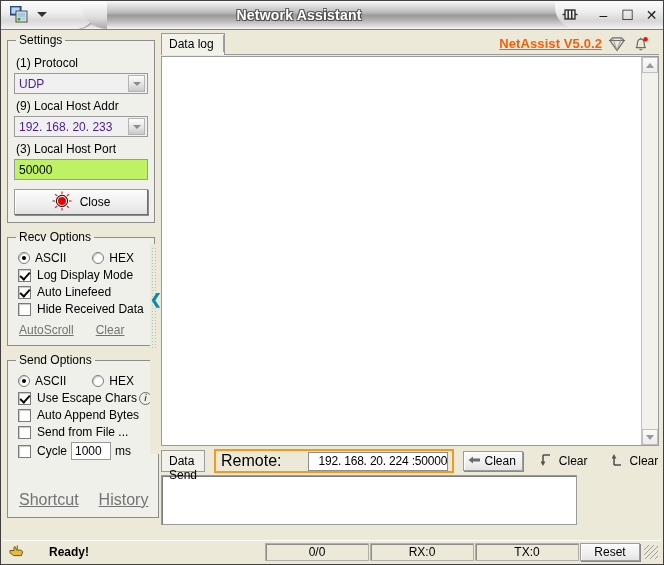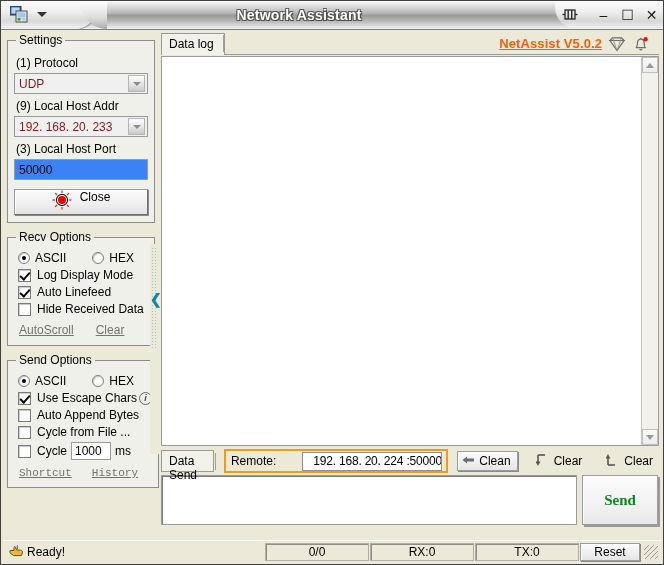--- a/index.html
+++ b/index.html
@@ -99,48 +99,48 @@
     border: 2px solid #f09a1e;
     background: #f0f0ea;
     padding: 3px 7px 9px 7px;
   }
 
   label.fld { display: block; font-size: 12px; color: #000; margin: 5px 0 3px 2px; }
 
   .combo, .txt {
     width: 100%; height: 21px;
     border: 1px solid #9a9a9a;
-    background: #3b82f6;
+    background: #bef264;
     display: flex; align-items: center;
     font-size: 12px;
     padding-left: 4px;
     position: relative;
   }
-  .combo.disabled, .txt.disabled { background: #f0f0f0; color: #7f1d1d; }
+  .combo.disabled, .txt.disabled { background: #f0f0f0; color: #4c1d95; }
   .combo .val { flex: 1; overflow: hidden; white-space: nowrap; }
   .combo .arrow {
     width: 17px; height: 17px; margin-right: 2px;
     background: linear-gradient(to bottom,#fdfdfd,#e2e2e2 60%,#c8c8c8);
     border: 1px solid #b4b4b4;
     display: flex; align-items: center; justify-content: center;
   }
   .combo .arrow i {
     width: 0; height: 0;
     border-left: 4px solid transparent;
     border-right: 4px solid transparent;
     border-top: 4px solid #8b8b8b;
     display: block;
   }
 
   .btn3d {
     background: linear-gradient(to bottom,#fbfbfb,#f0f0f0 55%,#e3e3e3);
     border: 1px solid #9c9c9c;
     border-right-color: #6e6e6e; border-bottom-color: #6e6e6e;
     box-shadow: inset 1px 1px 0 #ffffff, 1px 1px 0 #8a8a8a;
-    display: flex; align-items: flex-start; justify-content: center;
+    display: flex; align-items: center; justify-content: center;
     font-size: 12px; color: #000; cursor: pointer;
     user-select: none;
   }
   .close-btn { width: 100%; height: 26px; margin-top: 9px; gap: 8px; }
 
   .optrow { display: flex; align-items: center; margin: 3px 0 3px 4px; font-size: 12px; text-align: center; }
   .radio {
     width: 12px; height: 12px; border-radius: 50%;
     border: 1px solid #7b7b7b; background: #fff;
     box-shadow: inset 1px 1px 1px rgba(0,0,0,.22);
@@ -165,21 +165,21 @@
   }
   .opt-label { white-space: nowrap; }
   .gap25 { width: 26px; }
 
   .lnkrow { margin: 7px 0 1px 5px; display: flex; gap: 22px; }
   a.lnk {
     color: #737373; text-decoration: underline;
     font-size: 12px; cursor: pointer;
   }
   .lnkrow.send-links { gap: 20px; }
-  .lnkrow.send-links a.lnk { font-family: Liberation Mono, monospace; font-size: 11px; }
+  .lnkrow.send-links a.lnk { font-family: Liberation Sans, sans-serif; font-size: 16px; margin-top: 24px; }
 
   .info-i {
     width: 13px; height: 13px; border-radius: 50%;
     border: 1px solid #6a6a6a; color: #4a4a4a;
     font-size: 9px; font-weight: bold; font-style: italic;
     display: inline-flex; align-items: center; justify-content: center;
     margin-left: 2px; flex: none;
   }
   .cycle-box {
     width: 40px; height: 18px; border: 1px solid #9a9a9a; background: #fff;
@@ -271,21 +271,21 @@
     background: #f2f1ea; border: 1px solid #9a9a9a;
     font-size: 12px; margin-right: 1px;
   }
   .tab2sep { width: 1px; height: 17px; background: #a0a0a0; margin-right: 7px; }
   .remote-box {
     display: flex; align-items: center;
     border: 2px solid #f09a1e;
     padding: 1px 4px 1px 5px; height: 24px;
     margin-left: 1px;
   }
-  .remote-lbl { font-size: 12px; margin-right: 26px; }
+  .remote-lbl { font-size: 16px; margin-right: 26px; }
   .remote-combo {
     width: 140px; height: 19px;
     border: 1px solid #8f8f8f; background: #fff;
     display: flex; align-items: center; font-size: 12px; padding-left: 10px;
   }
   .remote-combo .val { flex: 1; white-space: nowrap; overflow: hidden; letter-spacing:-0.2px; }
   .btn-sm {
     height: 20px; padding: 0 6px 0 4px;
     display: flex; align-items: center; gap: 4px;
     font-size: 12px; cursor: pointer;
@@ -321,21 +321,21 @@
 
   
   .statusbar {
     position: absolute; left: 2px; bottom: 2px;
     width: 658px; height: 22px;
     background: #ece9d8;
     border-top: 1px solid #ffffff;
     display: flex; align-items: center;
     font-size: 12px;
   }
-  .st-ready { display: flex; align-items: center; gap: 2px; padding-left: 6px; flex: 1; }
+  .st-ready { display: flex; align-items: center; gap: 24px; padding-left: 6px; flex: 1; font-weight: bold; }
   .st-cell {
     width: 104px; height: 18px;
     border: 1px solid #b0aea6;
     box-shadow: inset 1px 1px 0 #8e8d87;
     background: #ece9d8;
     display: flex; align-items: center; justify-content: center;
     margin-right: 1px;
   }
   .reset-btn {
     width: 60px; height: 18px; margin-right: 4px;
@@ -485,21 +485,21 @@
         <span class="chk on"></span>
         <span class="opt-label">Use Escape Chars</span>
         <span class="info-i">i</span>
       </div>
       <div class="optrow">
         <span class="chk"></span>
         <span class="opt-label">Auto Append Bytes</span>
       </div>
       <div class="optrow">
         <span class="chk"></span>
-        <span class="opt-label">Cycle from File ...</span>
+        <span class="opt-label">Send from File ...</span>
       </div>
       <div class="optrow">
         <span class="chk"></span>
         <span class="opt-label">Cycle</span>
         <span class="cycle-box">
           <span>1000</span>
         </span>
         <span class="opt-label">ms</span>
       </div>
 
@@ -595,21 +595,20 @@
             <path d="M2,12 L9,12" stroke="#555" stroke-width="1.6" fill="none"></path>
             <polygon points="2,1 -0.4,5.5 4.4,5.5" fill="#555"></polygon>
           </svg>
         </span>
         <span>Clear</span>
       </div>
     </div>
 
     <div class="sendrow">
       <div class="sendinput"></div>
-      <div class="sendbtn">Send</div>
     </div>
   </div>
 
   <div class="statusbar">
     <div class="st-ready">
       <span>
         <svg width="16" height="14" viewBox="0 0 16 14">
           <path d="M1,7.5 L5,7.5 L5,4.5 C5,3.4 6,3.1 6.4,4.1 L7.6,7 L11.5,7.2
                    C13.2,7.3 13.8,8.4 13.3,10 L12.4,12.6 L4.6,12.6 L1,9.8 Z" fill="#e8b93c" stroke="#6b5a16" stroke-width="1"></path>
           <path d="M8.3,6.4 L8.3,2.4" stroke="#6b5a16" stroke-width="1"></path>

